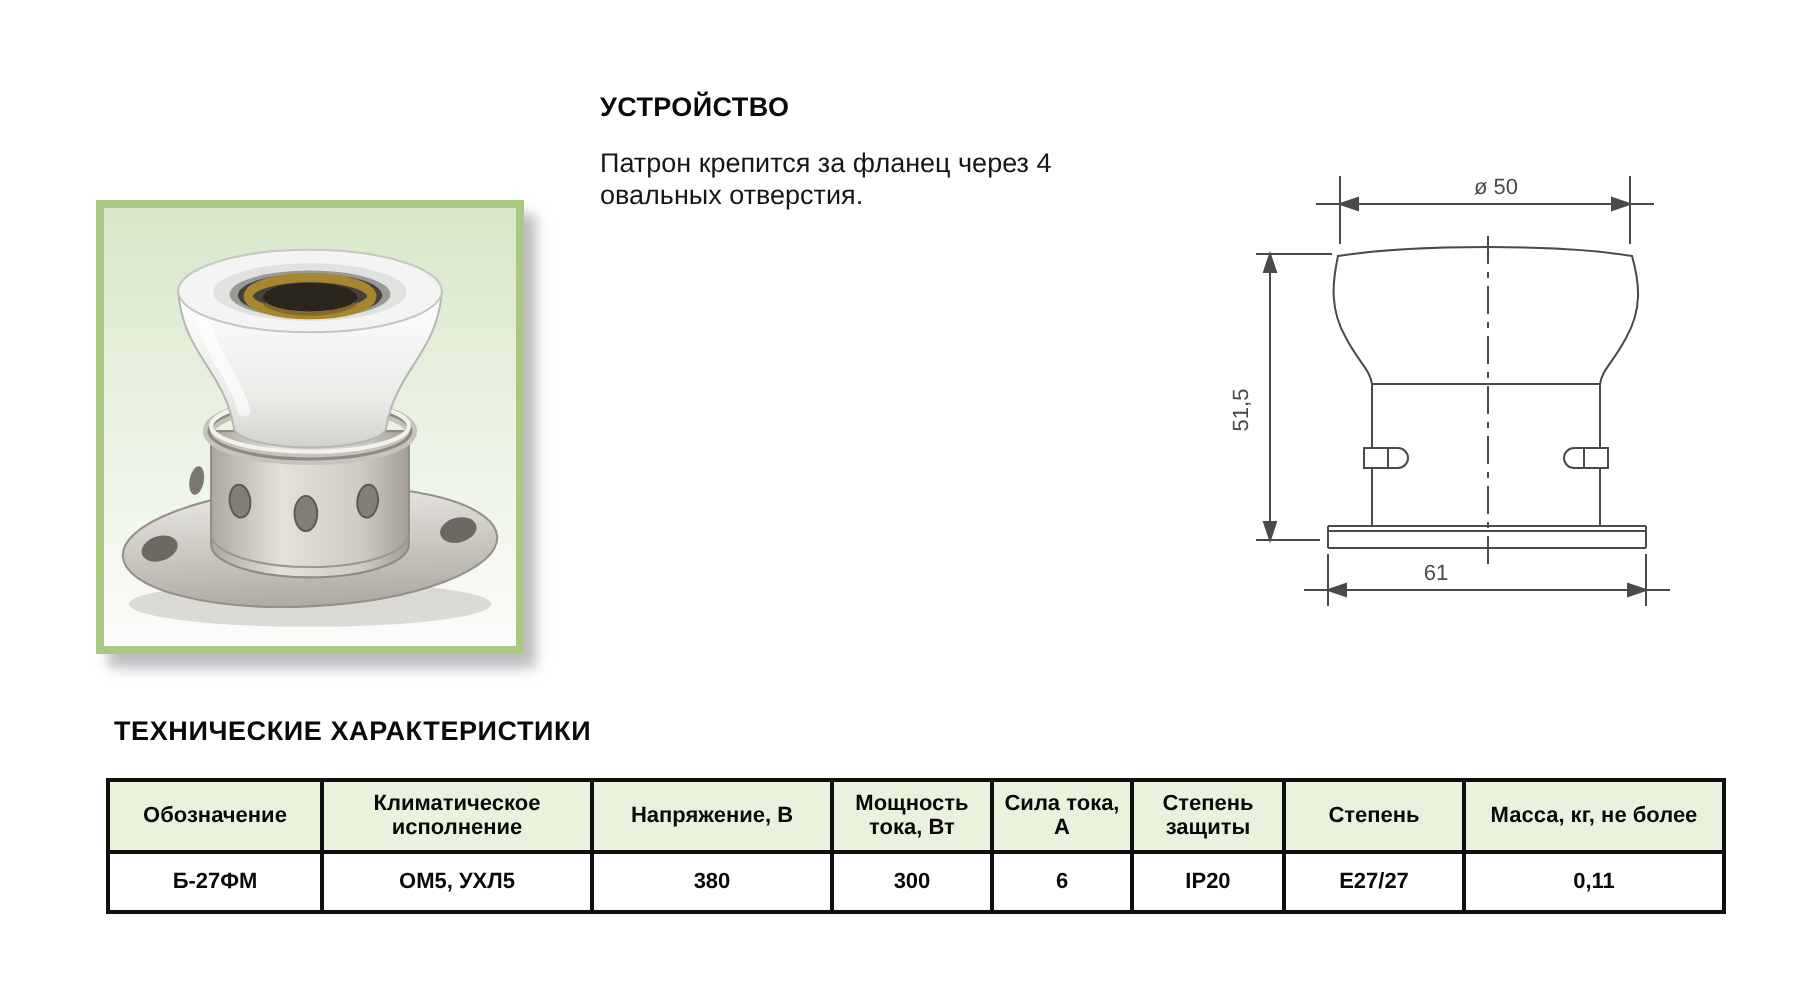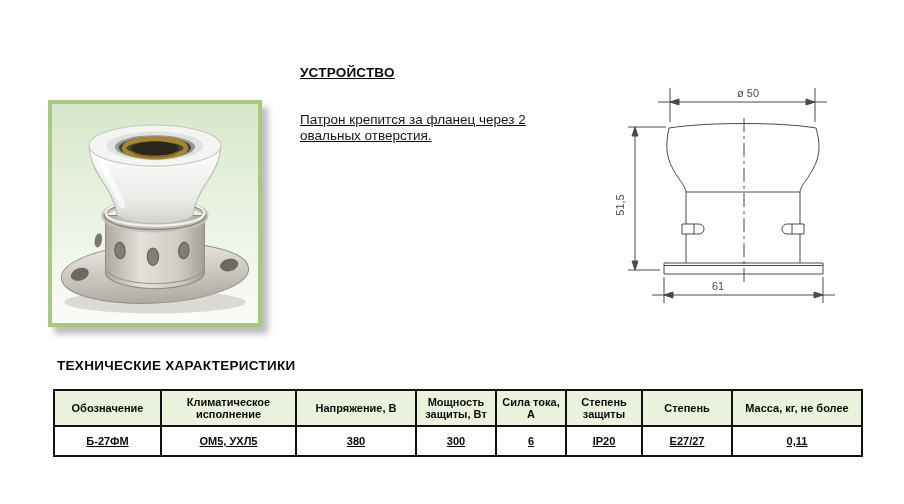--- a/index.html
+++ b/index.html
@@ -28,21 +28,21 @@
   .sections{position:absolute;left:300px;top:33px;width:318px;}
   .section{margin:0;}
   .sec-heading{
     font-size:13.5px;font-weight:bold;line-height:17px;margin:0;
     letter-spacing:.2px;color:var(--ink);
   }
   .sec-body{
     font-size:13.5px;line-height:16px;margin:1px 0 0;
     white-space:pre-line;color:#161616;
   }
-  .section + .section{margin-top:31px;text-decoration:underline;}
+  .section + .section{margin-top:12px;}
 
   
   .drawing{position:absolute;left:612px;top:72px;width:290px;height:245px;}
   .drawing text{
     font-family:"Liberation Sans", sans-serif;font-size:11px;
     fill:var(--draw-ink);
   }
 
   
   .table-title{
@@ -51,21 +51,21 @@
   }
   table.spec{
     position:absolute;left:53px;top:389px;width:808px;
     border-collapse:collapse;table-layout:fixed;
   }
   table.spec th,table.spec td{
     border:2px solid #101010;text-align:center;vertical-align:middle;
     font-size:11px;font-weight:bold;padding:2px 3px;color:var(--ink);
   }
   table.spec th{background:var(--table-header-bg);height:30px;line-height:12px;}
-  table.spec td{height:24px;text-decoration:underline;}
+  table.spec td{height:24px;}
 </style>
 </head>
 <body>
 
 <div class="photo-card">
   <svg viewBox="0 0 200 212" aria-hidden="true">
     <defs>
       <linearGradient id="gcup" x1="0" y1="0" x2="0" y2="1">
         <stop offset="0" stop-color="#ffffff"></stop>
           <stop offset="0.7" stop-color="#e9ebe7"></stop>
@@ -107,21 +107,21 @@
   </svg>
 </div>
 
 <div class="sections">
   <div class="section">
   </div>
   <div class="section">
     <div class="sec-heading">УСТРОЙСТВО</div>
   </div>
   <div class="section">
-    <p class="sec-body">Патрон крепится за фланец через 2
+    <p class="sec-body">Патрон крепится за фланец через 4
 овальных отверстия.</p>
   </div>
 </div>
 
 <svg class="drawing" viewBox="0 0 290 245" aria-hidden="true">
   <g stroke="#4a4a4a" fill="none" stroke-width="1">
 
     <path d="M132,46 V212" stroke-dasharray="14 4 3 4"></path>
 
     <path d="M57,56 C95,50 169,50 204,56 C208,70 209,83 201,97 C194,110 189,113 188,120 L74,120 C73,113 68,110 61,97 C53,83 54,70 57,56 Z"></path>
@@ -169,21 +169,21 @@
     <col style="width:70px">
       <col style="width:76px">
       <col style="width:90px">
       <col style="width:130px">
   </colgroup>
   <thead>
     <tr>
       <th>Обозначение</th>
       <th>Климатическое исполнение</th>
       <th>Напряжение, В</th>
-      <th>Мощность защиты, Вт</th>
+      <th>Мощность тока, Вт</th>
       <th>Сила тока, А</th>
       <th>Степень защиты</th>
       <th>Степень</th>
       <th>Масса, кг, не более</th>
     </tr>
   </thead>
   <tbody>
     <tr>
       <td>Б-27ФМ</td>
       <td>ОМ5, УХЛ5</td>

